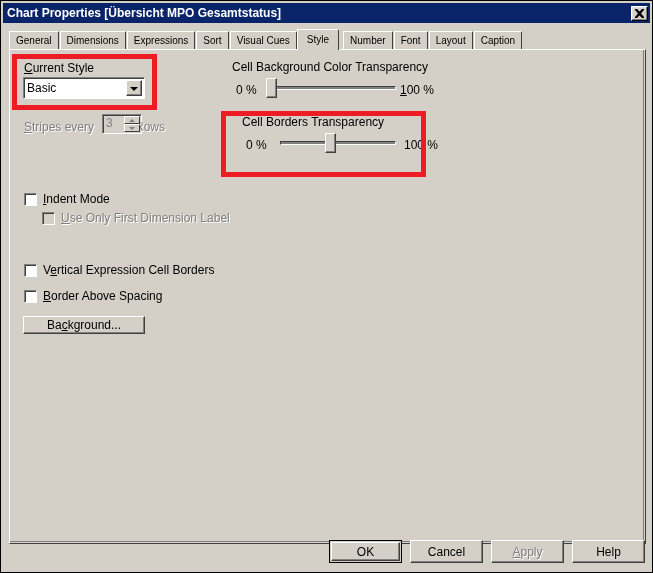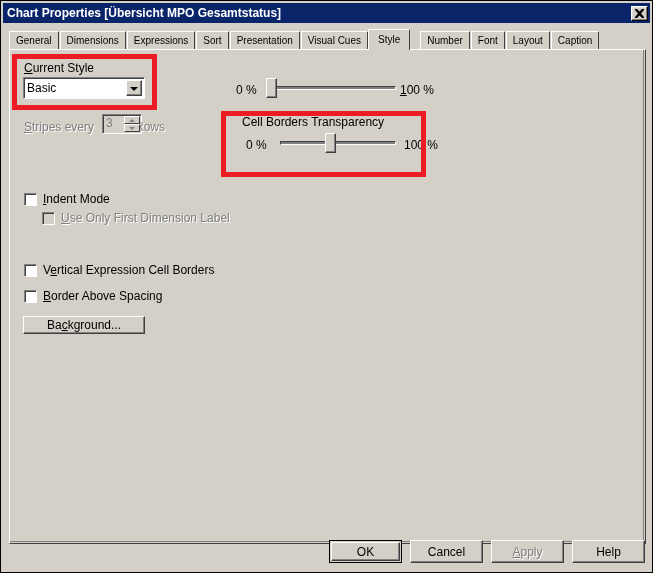--- a/index.html
+++ b/index.html
@@ -94,21 +94,21 @@
     width: 1px;
     background: #404040;
   }
   .tab.active {
     height: 21px;
     background: #d4d0c8;
     z-index: 5;
     padding: 0 9px;
     line-height: 20px;
     margin-left: -1px;
-    margin-right: 10px;
+    margin-right: 4px;
     border-top: 1px solid #ffffff;
     border-left: 1px solid #ffffff;
     border-right: 1px solid #808080;
   }
 
   
   .panel {
     position: absolute;
     left: 8px;
     top: 48px;
@@ -394,21 +394,20 @@
         <path d="M0,0 L2,0 L4.5,2.5 L7,0 L9,0 L9,1 L6,4.5 L9,8 L9,9 L7,9 L4.5,6.5 L2,9 L0,9 L0,8 L3,4.5 L0,1 Z" fill="#000"></path>
       </svg>
     </div>
   </div>
 
   <div class="tabstrip">
     <div class="tab">General</div>
     <div class="tab">Dimensions</div>
     <div class="tab">Expressions</div>
     <div class="tab">Sort</div>
-    <div class="tab">Presentation</div>
     <div class="tab">Visual Cues</div>
     <div class="tab active">Style</div>
     <div class="tab">Number</div>
     <div class="tab">Font</div>
     <div class="tab">Layout</div>
     <div class="tab">Caption</div>
   </div>
 
   <div class="panel">
 
@@ -423,20 +422,21 @@
     <div class="spin-wrap" style="left:92px; top:64px; width:40px; height:20px;">
       <div class="in2"></div>
       <div class="spin-text">3</div>
       <div class="spin-btns">
         <div class="spin-b up"></div>
         <div class="spin-b dn"></div>
       </div>
     </div>
     <div class="lbl disabled" style="left:125px; top:70px;">Rows</div>
 
+    <div class="lbl" style="left:222px; top:10px;">Cell Background Color Transparency</div>
     <div class="lbl" style="left:226px; top:33px;">0 %</div>
     <div class="slider" style="left:256px; top:28px; width:135px;">
       <div class="strack" style="left:6px; width:124px;"></div>
       <div class="sthumb" style="left:0px;"></div>
     </div>
     <div class="lbl" style="left:390px; top:33px;"><span class="u">1</span>00 %</div>
 
     <div class="lbl" style="left:232px; top:65px;">Cell Borders Transparency</div>
     <div class="lbl" style="left:236px; top:88px;">0 %</div>
     <div class="slider" style="left:266px; top:83px; width:128px;">

